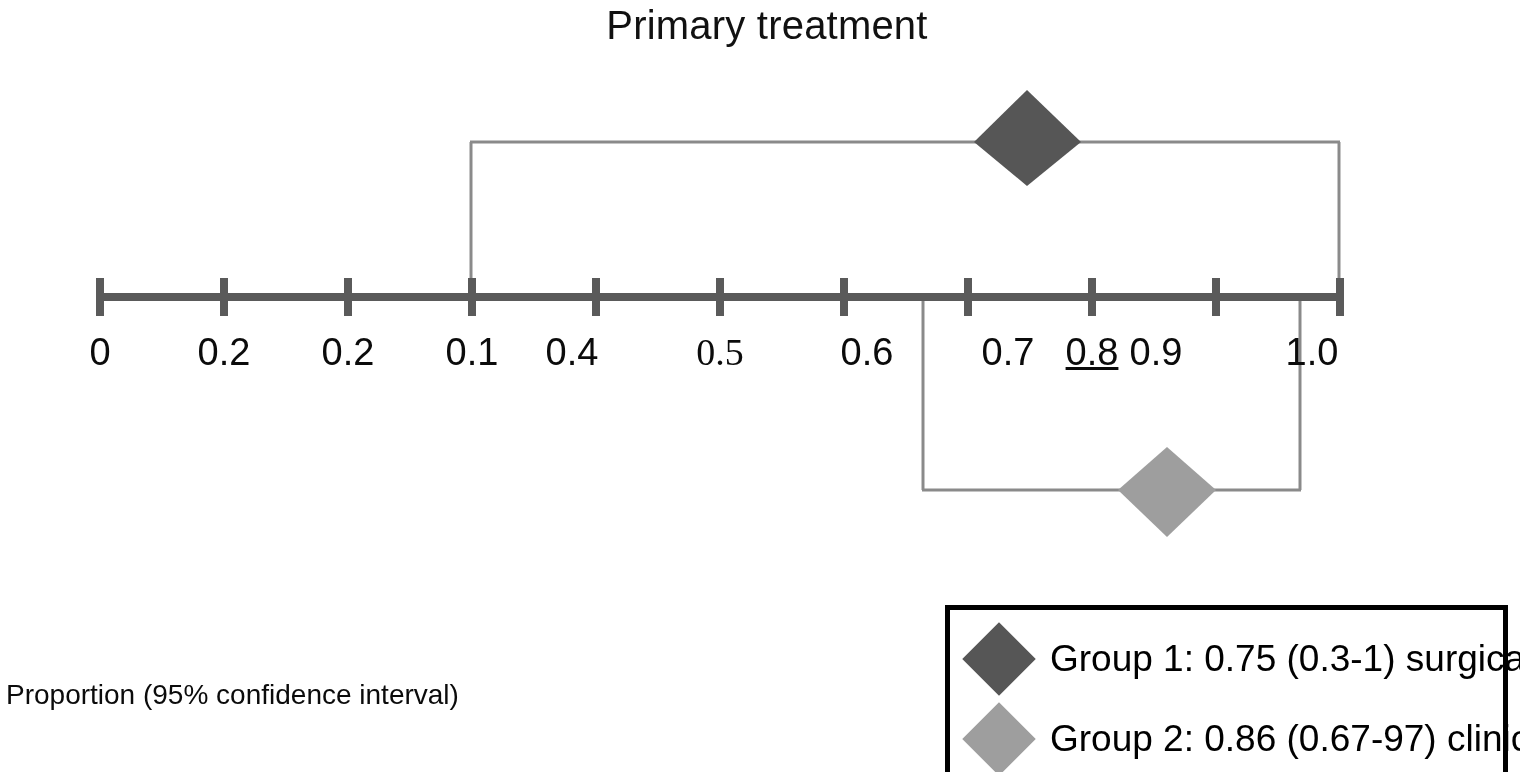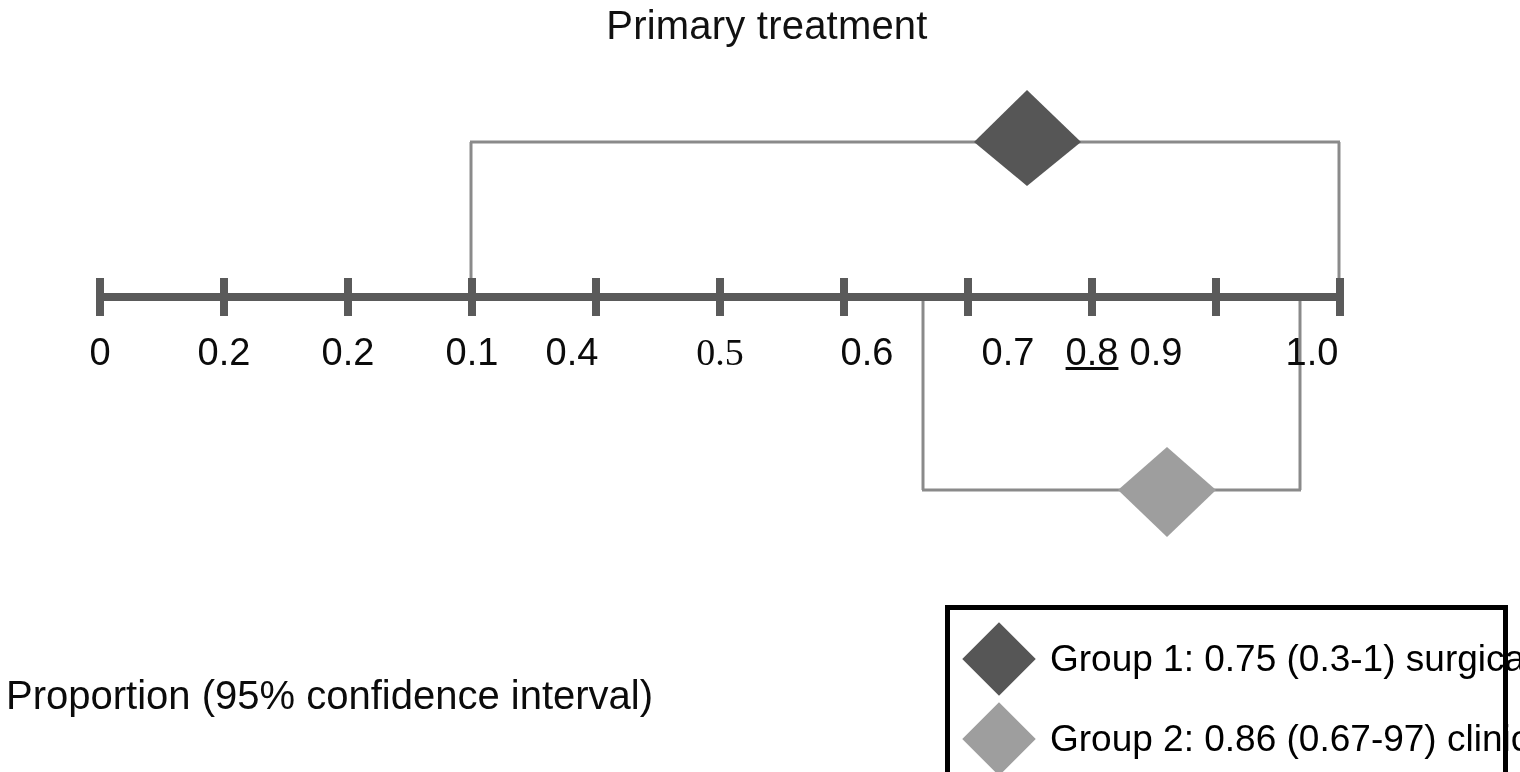--- a/index.html
+++ b/index.html
@@ -53,21 +53,21 @@
     text-align: center;
     white-space: nowrap;
     transform: translateX(-50%);
   }
 
   
   .axis-caption {
     position: absolute;
     left: 6px;
     top: 672px;
-    font-size: 40px;
+    font-size: 28px;
     line-height: 46px;
     color: #0b0b0b;
     white-space: nowrap;
   }
 
   
   .legend-box {
     position: absolute;
     left: 945px;
     top: 605px;

